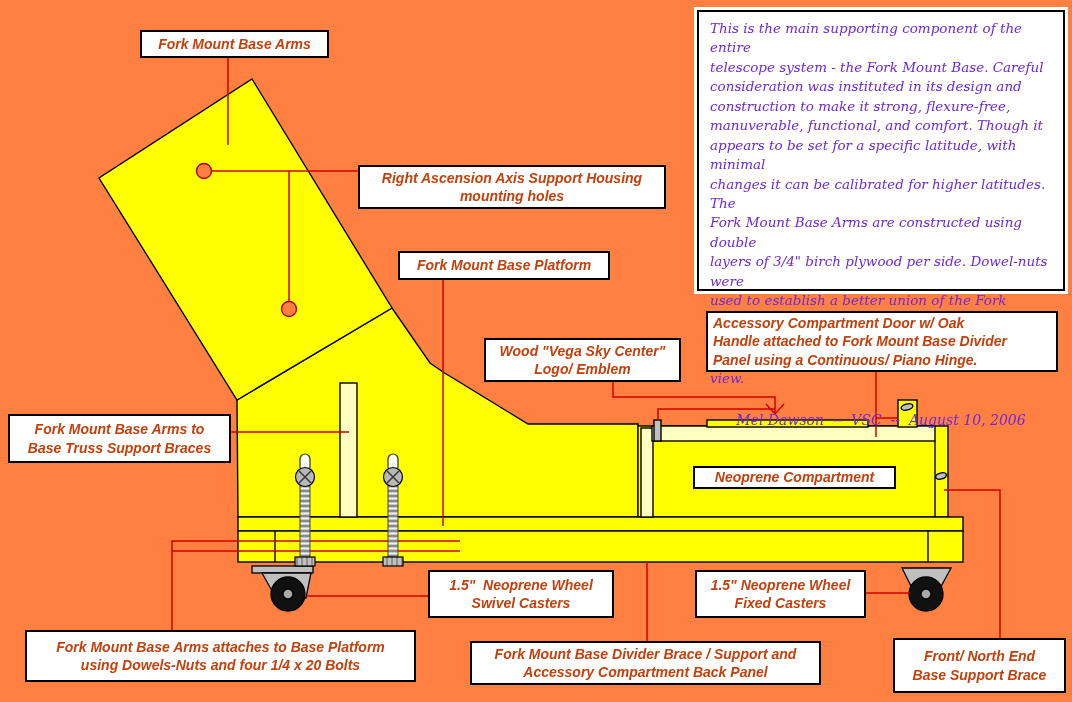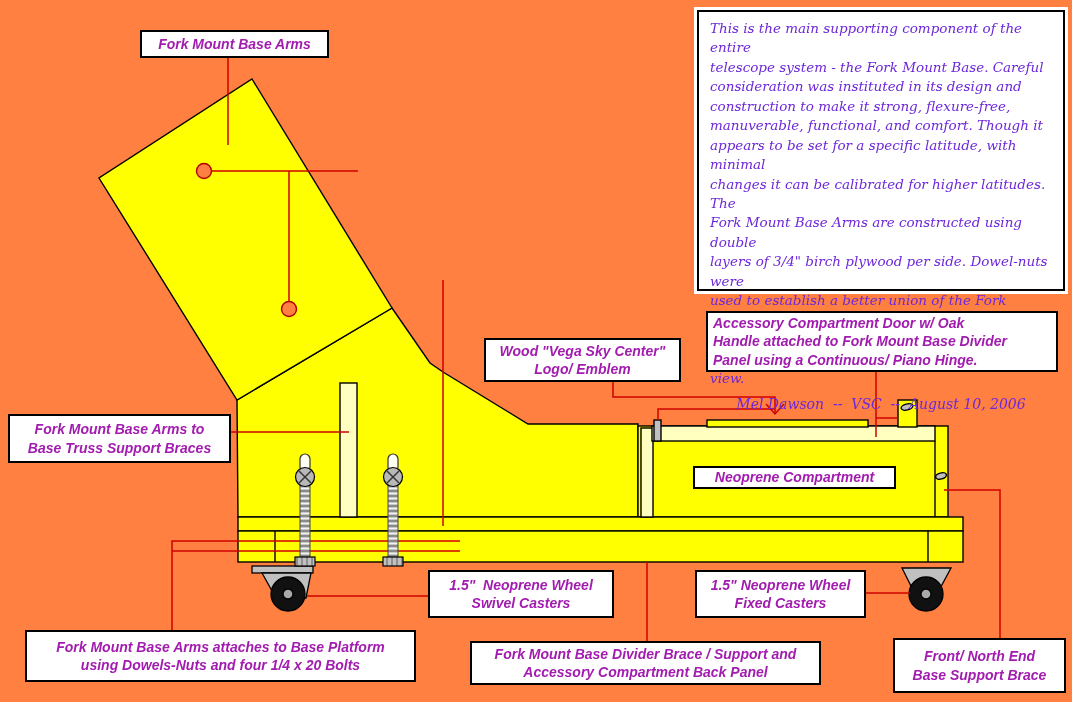--- a/index.html
+++ b/index.html
@@ -1,33 +1,33 @@
 <!DOCTYPE html>
 <html><head>
 <meta charset="utf-8">
 <style>
   html,body{margin:0;padding:0;}
   body{width:1072px;height:702px;overflow:hidden;font-family:"Liberation Sans",sans-serif;}
   #stage{position:relative;width:1072px;height:702px;background:#FF8040;}
   #drawing{position:absolute;left:0;top:0;z-index:1;}
   .callout{
     position:absolute;z-index:2;background:#FFFFFF;border:2px solid #000;
-    font:italic bold 14px/1.32 "Liberation Sans",sans-serif;color:#a21caf;
+    font:italic bold 14px/1.32 "Liberation Sans",sans-serif;color:#c2410c;
     display:flex;align-items:center;justify-content:center;text-align:center;
     white-space:pre-wrap;box-sizing:border-box;padding:2px 5px;
   }
   .callout.left{ text-align:left;justify-content:flex-start;}
   #info-box{
     position:absolute;z-index:2;left:697px;top:10px;width:368px;height:281px;
     background:#FFFFFF;border:2px solid #000;outline:3px solid #FFF;
     box-sizing:border-box;padding:7px 11px;color:#6d28d9;
     font:italic 13.5px/1.44 "DejaVu Serif","Liberation Serif",serif;
   }
   #info-paragraph{white-space:pre-wrap;}
-  #info-signature{white-space:pre;text-align:center;margin-top:6px;font-size:14px;}
+  #info-signature{white-space:pre;text-align:center;margin-top:22px;font-size:14px;}
 </style>
 </head>
 <body>
 
 <div id="stage">
 
   <svg id="drawing" width="1072" height="702" viewBox="0 0 1072 702">
     <defs>
       <pattern id="thread" width="10" height="5" patternUnits="userSpaceOnUse">
         <rect width="10" height="5" fill="#C8C8C8"></rect>
@@ -132,21 +132,24 @@
 Fork Mount Base Arms are constructed using double
 layers of 3/4" birch plywood per side. Dowel-nuts were
 used to establish a better union of the Fork Mount
 Base Arms, and Fork Mount Base Platform to
 eliminate pulling the joint apart. This is an xray view.</div>
     <div id="info-signature">Mel Dawson  --  VSC  --  August 10, 2006</div>
   </div>
 
   <div class="callout" style="left:140px;top:30px;width:189px;height:28px;">Fork Mount Base Arms</div>
 
+  <div class="callout" style="left:358px;top:165px;width:308px;height:44px;">Right Ascension Axis Support Housing
+mounting holes</div>
 
+  <div class="callout" style="left:398px;top:251px;width:212px;height:29px;">Fork Mount Base Platform</div>
 
   <div class="callout" style="left:484px;top:338px;width:197px;height:44px;">Wood "Vega Sky Center"
 Logo/ Emblem</div>
 
   <div class="callout left" style="left:706px;top:311px;width:352px;height:61px;">Accessory Compartment Door w/ Oak
 Handle attached to Fork Mount Base Divider
 Panel using a Continuous/ Piano Hinge.</div>
 
   <div class="callout" style="left:8px;top:414px;width:223px;height:49px;">Fork Mount Base Arms to
 Base Truss Support Braces</div>

